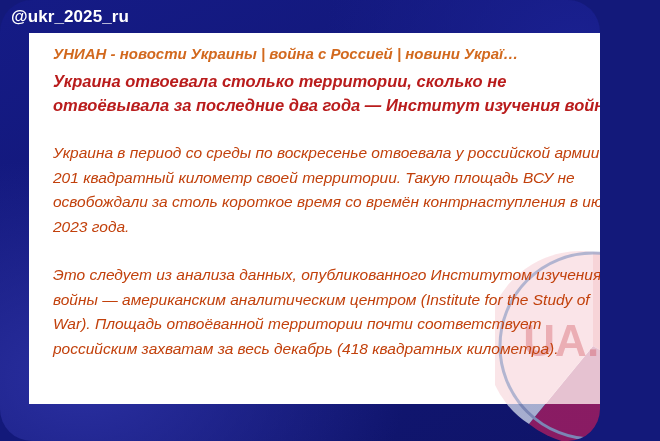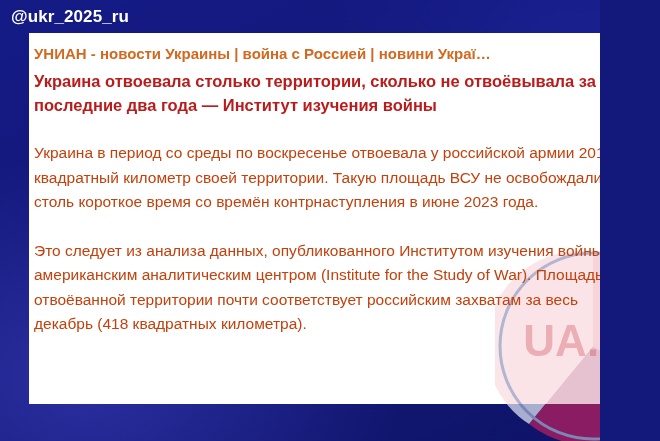--- a/index.html
+++ b/index.html
@@ -17,20 +17,21 @@
 
   #screen {
     position: relative;
     width: 600px;
     height: 441px;
     overflow: hidden;
     background:
       radial-gradient(ellipse 520px 360px at 14% 86%, #2a2fa0 0%, rgba(42,47,160,0) 62%),
       radial-gradient(ellipse 420px 300px at 96% 10%, #1a2090 0%, rgba(26,32,144,0) 60%),
       linear-gradient(155deg, #151b86 0%, #121778 48%, #0f1469 100%);
+    border-radius: 32px;
   }
 
   
   #handle {
     position: absolute;
     left: 11px;
     top: 6px;
     color: #ffffff;
     font-size: 17px;
     font-weight: bold;
@@ -46,21 +47,22 @@
     top: 33px;
     width: 611px;
     height: 371px;
     background: #ffffff;
     overflow: hidden;
   }
 
   #card-inner {
     position: relative;
     z-index: 2;
-    padding: 10px 16px 0 5px;
+    padding: 10px 16px 0 24px;
+    font-style: italic;
   }
 
   .channel-title {
     color: #d2691e;
     font-size: 15px;
     font-weight: bold;
     line-height: 22px;
     white-space: nowrap;
     overflow: hidden;
     text-overflow: ellipsis;

